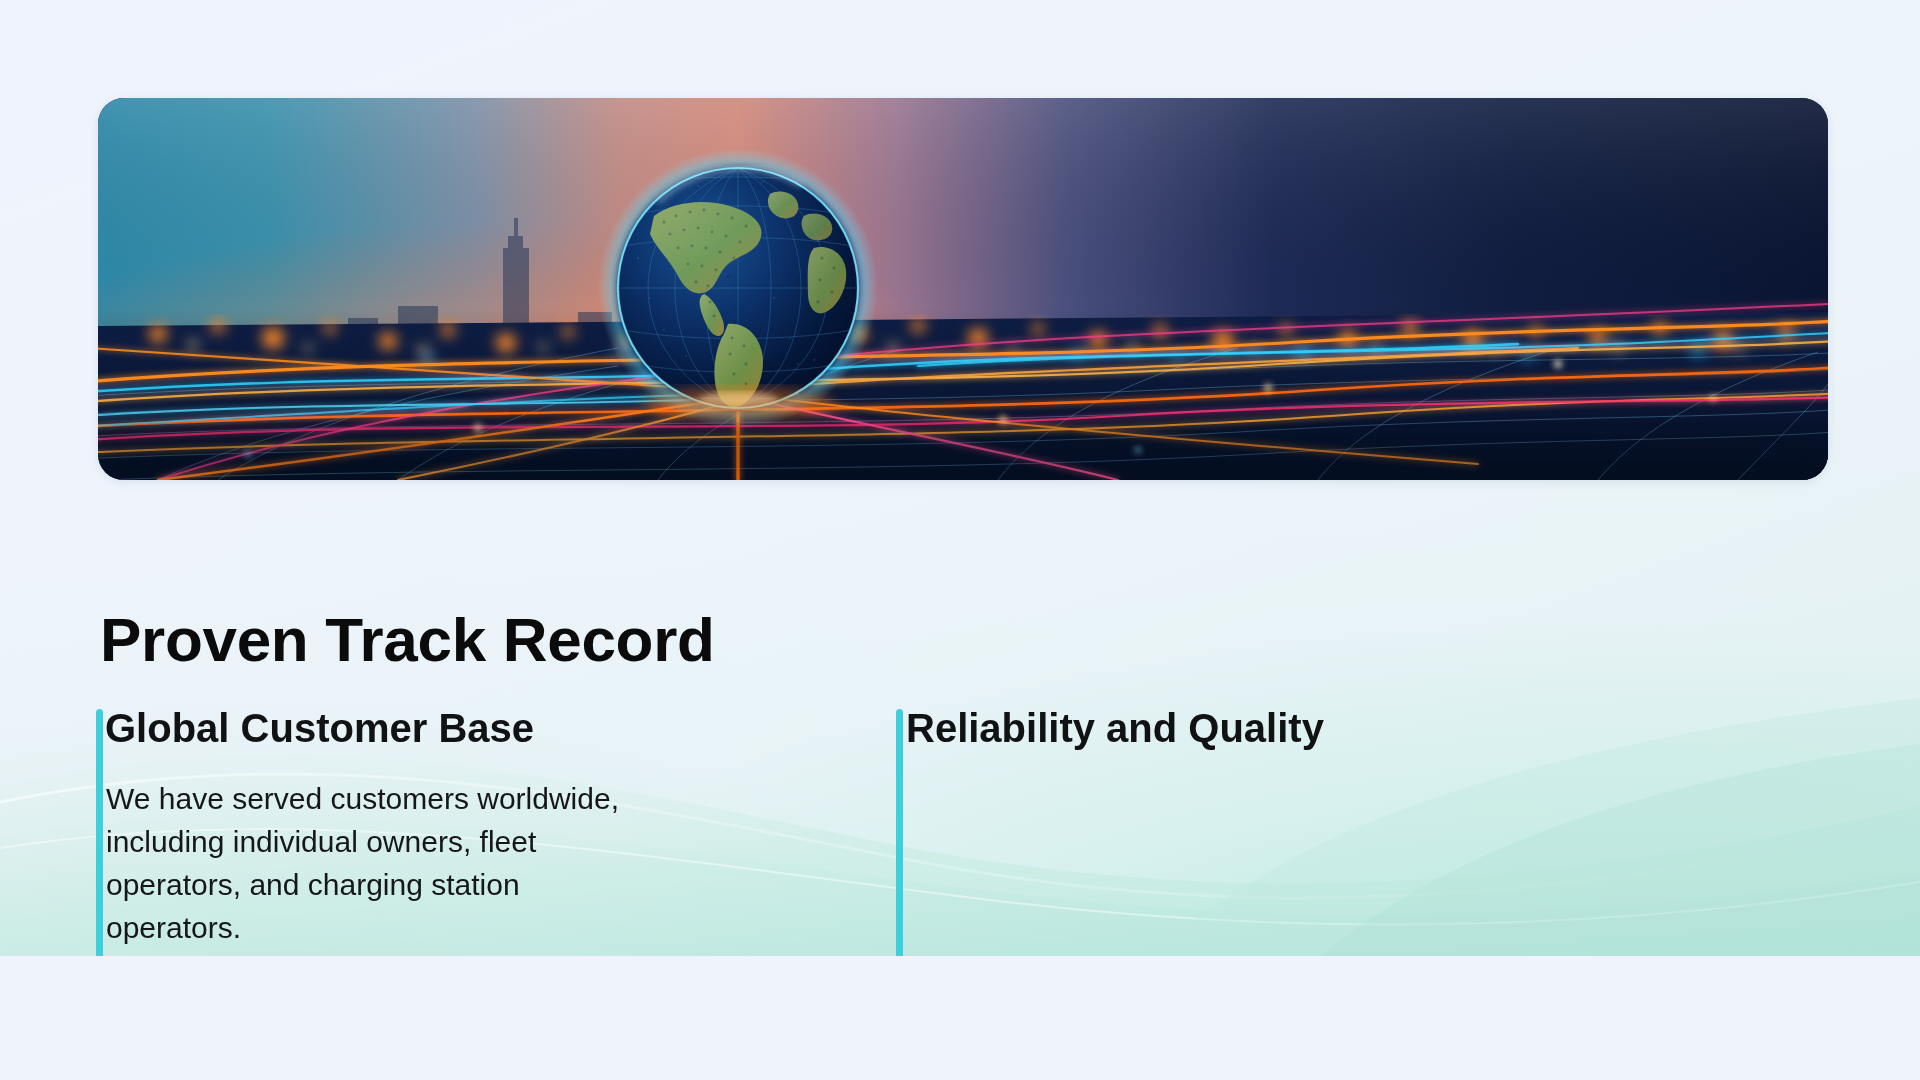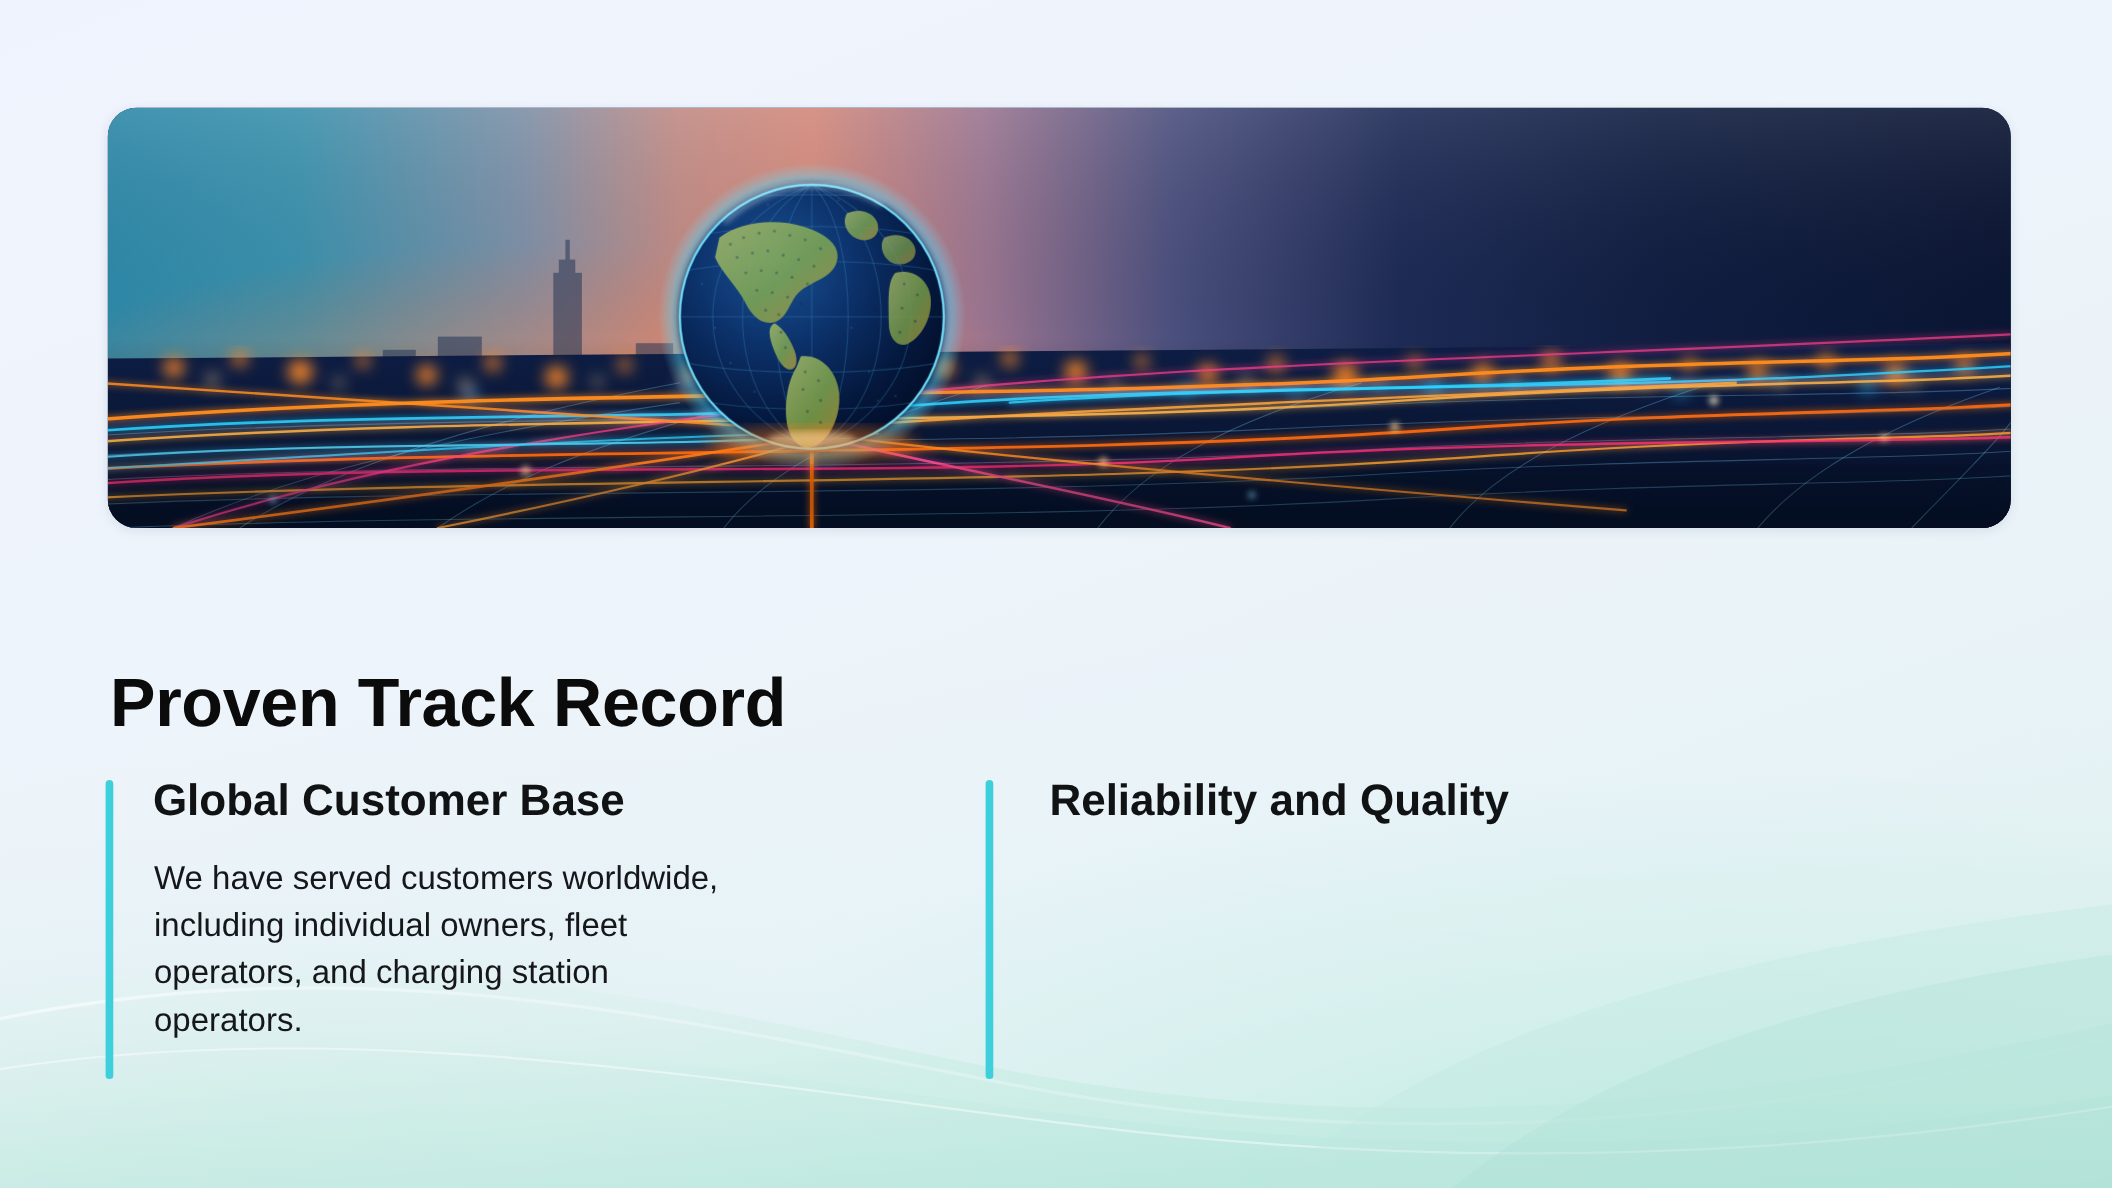--- a/index.html
+++ b/index.html
@@ -11,21 +11,21 @@
     height: 1080px;
     overflow: hidden;
     font-family: "Liberation Sans", "DejaVu Sans", sans-serif;
     background: #eef3fc;
   }
 
   
   .slide {
     position: relative;
     width: 1920px;
-    height: 1080px;
+    height: 956px;
     overflow: hidden;
     background:
       radial-gradient(120% 90% at 82% 108%, rgba(178,232,223,0.95) 0%, rgba(198,238,231,0.55) 26%, rgba(226,243,246,0.18) 48%, rgba(238,243,252,0) 68%),
       radial-gradient(100% 70% at 12% 100%, rgba(205,235,228,0.55) 0%, rgba(226,242,243,0.22) 38%, rgba(238,243,252,0) 66%),
       linear-gradient(160deg, #eff3fd 0%, #eef4fb 40%, #e9f3f7 70%, #dff0ee 100%);
   }
 
   
   .wave-layer {
     position: absolute;
@@ -67,21 +67,20 @@
   .columns {
     position: absolute;
     left: 96px;
     top: 706px;
     width: 1740px;
     display: flex;
     gap: 110px;
   }
   .col {
     position: relative;
-    padding-left: 34px;
     box-sizing: border-box;
   }
   .col-left  { width: 690px; }
   .col-right { width: 830px; }
 
   .accent-bar {
     position: absolute;
     left: 0;
     top: 3px;
     width: 7px;
@@ -94,21 +93,21 @@
   .col-heading {
     font-size: 40px;
     font-weight: bold;
     color: #111214;
     line-height: 1.12;
     margin: 0 0 26px 0;
     white-space: nowrap;
     font-stretch: condensed;
   }
   .col-left .col-heading  { margin-left: 9px; }
-  .col-right .col-heading { margin-left: 24px; }
+  .col-right .col-heading { margin-left: 10px; }
 
   .col-body {
     font-size: 30px;
     font-weight: 500;
     color: #15171a;
     line-height: 1.44;
     margin: 0;
     margin-left: 10px;
     font-stretch: condensed;
   }

